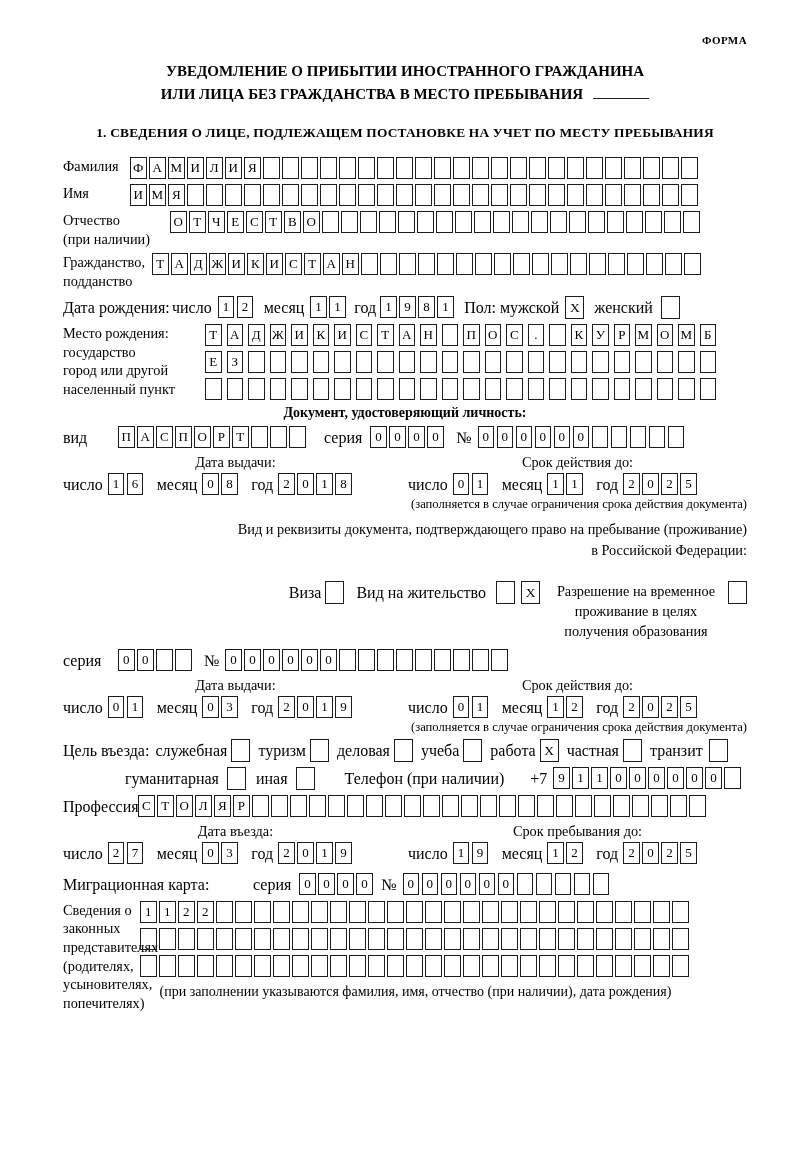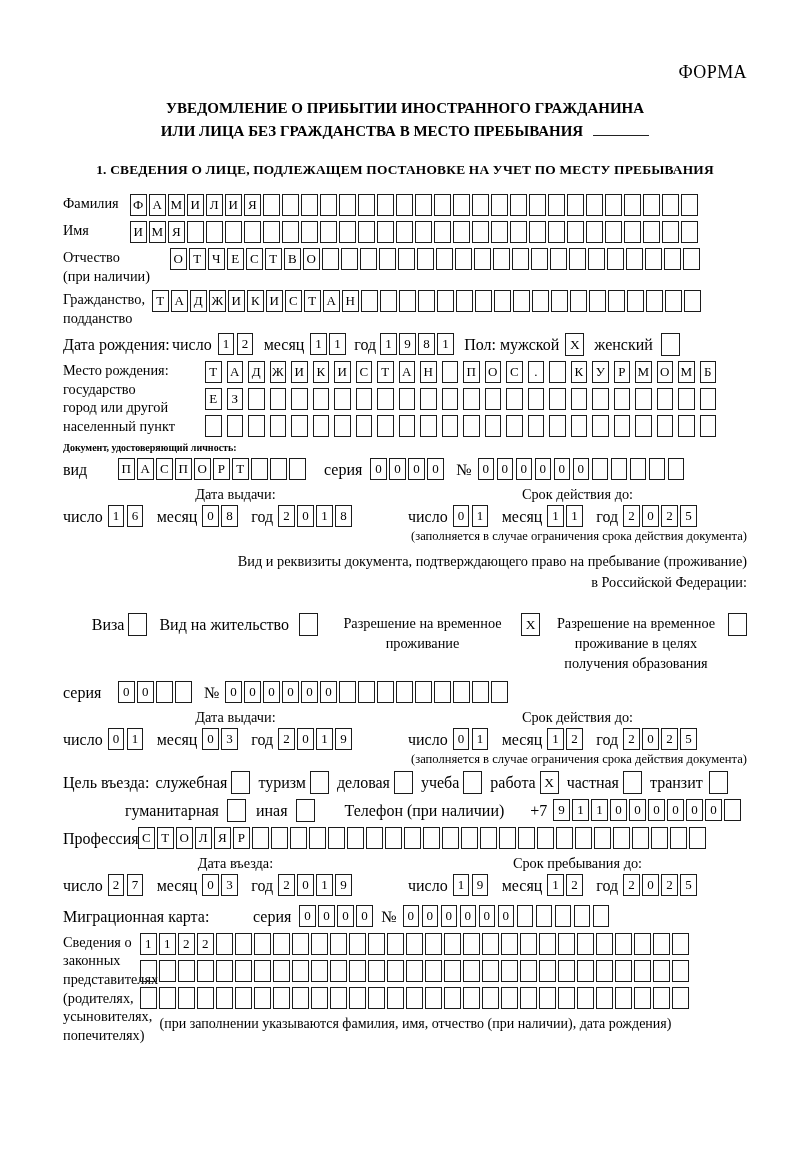--- a/index.html
+++ b/index.html
@@ -1,40 +1,40 @@
 <!DOCTYPE html>
 <html><head>
 <meta charset="utf-8">
 <style>
   html,body{margin:0;padding:0;}
   body{width:800px;height:1163px;background:#fff;color:#000;
        font-family:"Liberation Serif","DejaVu Serif",serif;overflow:hidden;}
   .page{padding:34px 53px 0 63px;}
   .annex{width:205px;margin-left:502px;font-size:13.3px;line-height:1.38;}
   .annex .edition{font-size:12.6px;margin-top:4px;}
-  .forma{text-align:right;font-weight:normal;font-size:18px;margin-top:28px;letter-spacing:.4px;}
+  .forma{text-align:right;font-weight:bold;font-size:11px;margin-top:0;letter-spacing:.4px;}
   .title{text-align:center;font-weight:bold;font-size:15px;line-height:1.5;margin-top:14px;}
   .titleline{display:inline-block;width:56px;border-bottom:1.7px solid #222;height:13px;margin-left:10px;}
   .sect{font-weight:bold;font-size:13.4px;margin-top:20px;text-align:center;letter-spacing:.2px;}
   .rows{margin-top:16px;}
   .frow{display:flex;align-items:flex-start;margin-bottom:5px;}
   .lab{font-size:14.3px;line-height:1.3;flex-shrink:0;}
   .lbl{font-size:16px;line-height:23px;flex-shrink:0;white-space:nowrap;}
   .cells{display:flex;flex-shrink:0;}
   .cell{width:14.5px;height:20px;border:1.5px solid #1c1c1c;margin-right:2.5px;
         text-align:center;font-size:13px;line-height:20px;display:inline-block;flex-shrink:0;}
   .sp .cell{margin-right:5px;}
   .cb{width:17px;height:21px;border:1.5px solid #1c1c1c;text-align:center;font-size:13.5px;
       line-height:21px;display:inline-block;flex-shrink:0;}
   .w67{width:67px}.w107{width:107px}.w89{width:89px}.w142{width:142px}
   .w55{width:55px}.w75{width:75px}.w77{width:77px}.w103{width:103px}
   .mr4{margin-right:4px}.mr6{margin-right:6px}.mr8{margin-right:8px}.mr10{margin-right:10px}
   .ml6{margin-left:6px}.ml10{margin-left:10px}.ml12{margin-left:12px}.ml16{margin-left:16px}.ml30{margin-left:30px}
   .mt6{margin-top:6px}.mt8{margin-top:8px}
-  .dochead{font-weight:bold;font-size:10px;margin:2px 0 5px;}
+  .dochead{text-align:center;font-weight:bold;font-size:14px;margin:2px 0 5px;}
   .dates{display:flex;margin-top:1px;}
   .dcol.left{width:345px;flex-shrink:0;}
   .dcol.right{flex:1;}
   .dhead{text-align:center;font-size:14.3px;margin-bottom:2px;}
   .dline{display:flex;align-items:flex-start;}
   .dline .lbl{margin-right:5px;}
   .dline .cells{margin-right:11px;}
   .note{font-size:12.6px;text-align:right;margin-top:1px;margin-bottom:4px;}
   .intro{font-size:14.3px;line-height:1.45;margin-top:7px;text-align:right;}
   .vrow{display:flex;align-items:flex-start;margin-top:20px;margin-bottom:8px;justify-content:flex-end;}
@@ -414,21 +414,20 @@
     <div class="intro">
       <div>Вид и реквизиты документа, подтверждающего право на пребывание (проживание)</div>
       <div>в Российской Федерации:</div>
     </div>
 
     <div class="vrow">
       <span class="lbl mr4">Виза</span>
       <span class="cb"></span>
       <span class="lbl ml12 mr10">Вид на жительство</span>
       <span class="cb"></span>
-      <div class="opt optw1 ml12">Разрешение на временное проживание</div>
       <span class="cb ml6">X</span>
       <div class="opt optw2 ml10">Разрешение на временное проживание в целях получения образования</div>
       <span class="cb ml6"></span>
     </div>
 
     <div class="frow">
       <span class="lbl w55">серия</span>
       <span class="cells">
           <span class="cell">0</span>
           <span class="cell">0</span>

